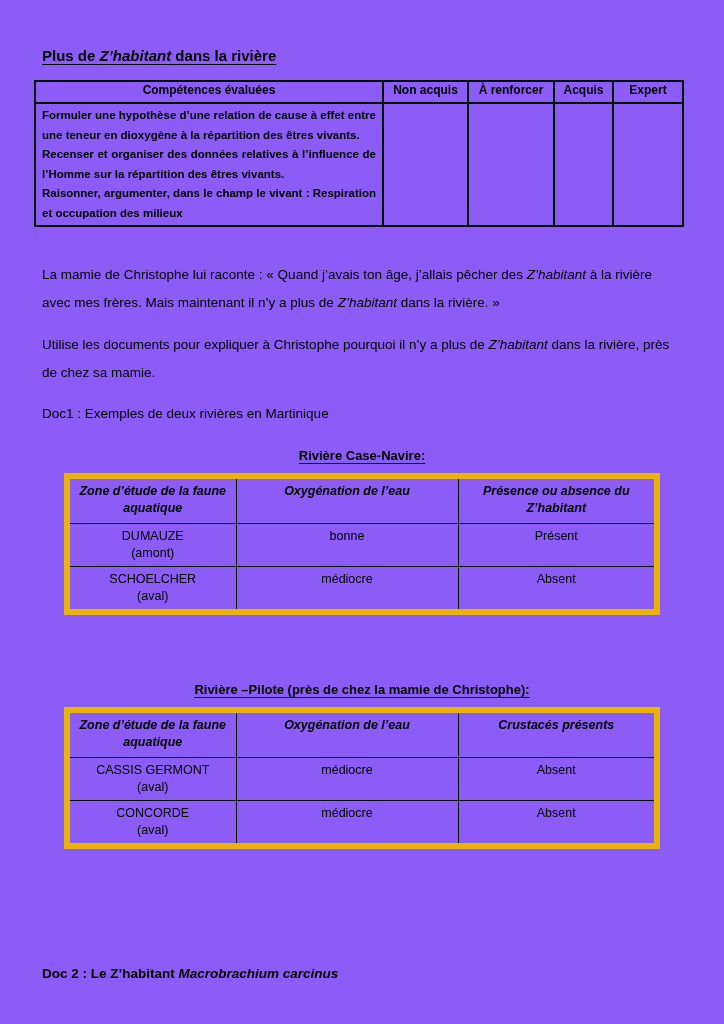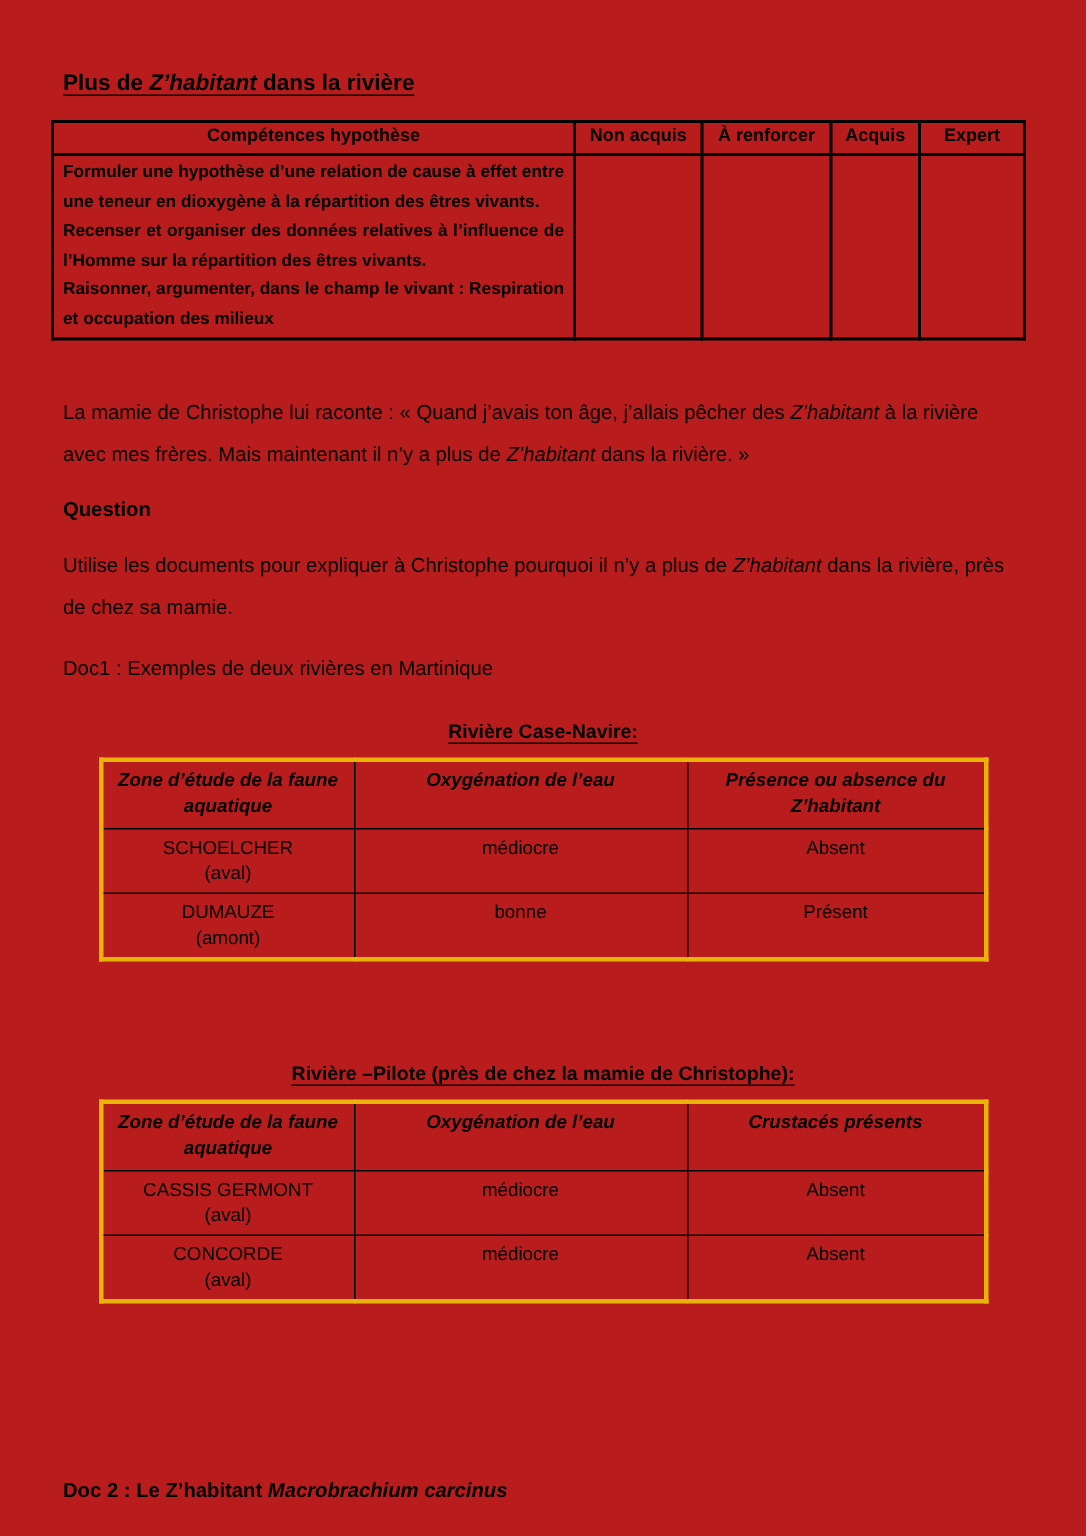--- a/index.html
+++ b/index.html
@@ -5,21 +5,21 @@
   html, body {
     margin: 0;
     padding: 0;
     background: #e8e8e8;
   }
   .page {
     position: relative;
     width: 724px;
     height: 1024px;
     margin: 0 auto;
-    background: #b91c1c;
+    background: #8b5cf6;
     box-sizing: border-box;
     padding: 46px 42px 0 42px;
     overflow: hidden;
     font-family: "Liberation Sans", sans-serif;
     color: #000;
   }
   
   .doc-title {
     font-size: 15px;
     font-weight: bold;
@@ -95,21 +95,21 @@
     text-decoration: underline;
     text-underline-offset: 3px;
     margin-top: 24px;
     line-height: 17px;
   }
   .river-title.second { margin-top: 66px; }
   .doc-table {
     width: 590px;
     margin: 9px auto 0 auto;
     table-layout: fixed;
-    border: 3px solid #eab308;
+    border: 6px solid #eab308;
     font-size: 12.5px;
   }
   .doc-table th, .doc-table td {
     border: 1px solid #000;
     vertical-align: top;
     text-align: center;
     padding: 4px 8px;
     line-height: 17px;
   }
   .doc-table th {
@@ -138,21 +138,21 @@
   <table class="comp-table">
     <colgroup>
       <col style="width:348px">
         <col style="width:85px">
         <col style="width:86px">
         <col style="width:59px">
         <col style="width:70px">
     </colgroup>
     <thead>
       <tr>
-        <th>Compétences hypothèse</th>
+        <th>Compétences évaluées</th>
         <th>Non acquis</th>
         <th>À renforcer</th>
         <th>Acquis</th>
         <th>Expert</th>
       </tr>
     </thead>
     <tbody>
       <tr>
         <td class="skills-cell">
           <div class="skill-line">Formuler une hypothèse d’une relation de cause à effet entre une teneur en dioxygène à la répartition des êtres vivants.</div>
@@ -162,21 +162,20 @@
         <td></td>
         <td></td>
         <td></td>
         <td></td>
       </tr>
     </tbody>
   </table>
 
   <div class="para intro-para"><span>La mamie de Christophe lui raconte : «  Quand j’avais ton âge,  j’allais pêcher des </span><em>Z’habitant</em><span> à la rivière avec mes frères. Mais maintenant il n’y a plus de </span><em>Z’habitant</em><span> dans la rivière. »</span></div>
 
-  <div class="section-heading">Question</div>
   <div class="q-para"><span>Utilise les documents pour expliquer à Christophe pourquoi il n’y a plus de </span><em>Z’habitant</em><span> dans la rivière, près de chez sa mamie.</span></div>
 
   <div class="doc1-heading">Doc1 : Exemples de deux rivières en Martinique</div>
 
   <div class="river-title">Rivière Case-Navire:</div>
   <table class="doc-table">
     <colgroup>
       <col style="width:169px">
         <col style="width:222px">
         <col style="width:199px">
@@ -184,33 +183,33 @@
     <thead>
       <tr>
         <th>Zone d’étude de la faune aquatique</th>
         <th>Oxygénation de l’eau</th>
         <th>Présence ou absence du Z’habitant</th>
       </tr>
     </thead>
     <tbody>
       <tr>
         <td>
+          <div>DUMAUZE</div>
+          <div>(amont)</div>
+        </td>
+        <td>bonne</td>
+        <td>Présent</td>
+      </tr>
+      <tr>
+        <td>
           <div>SCHOELCHER</div>
           <div>(aval)</div>
         </td>
         <td>médiocre</td>
         <td>Absent</td>
-      </tr>
-      <tr>
-        <td>
-          <div>DUMAUZE</div>
-          <div>(amont)</div>
-        </td>
-        <td>bonne</td>
-        <td>Présent</td>
       </tr>
     </tbody>
   </table>
 
   <div class="river-title second">Rivière –Pilote (près de chez la mamie de Christophe):</div>
   <table class="doc-table">
     <colgroup>
       <col style="width:169px">
         <col style="width:222px">
         <col style="width:199px">

